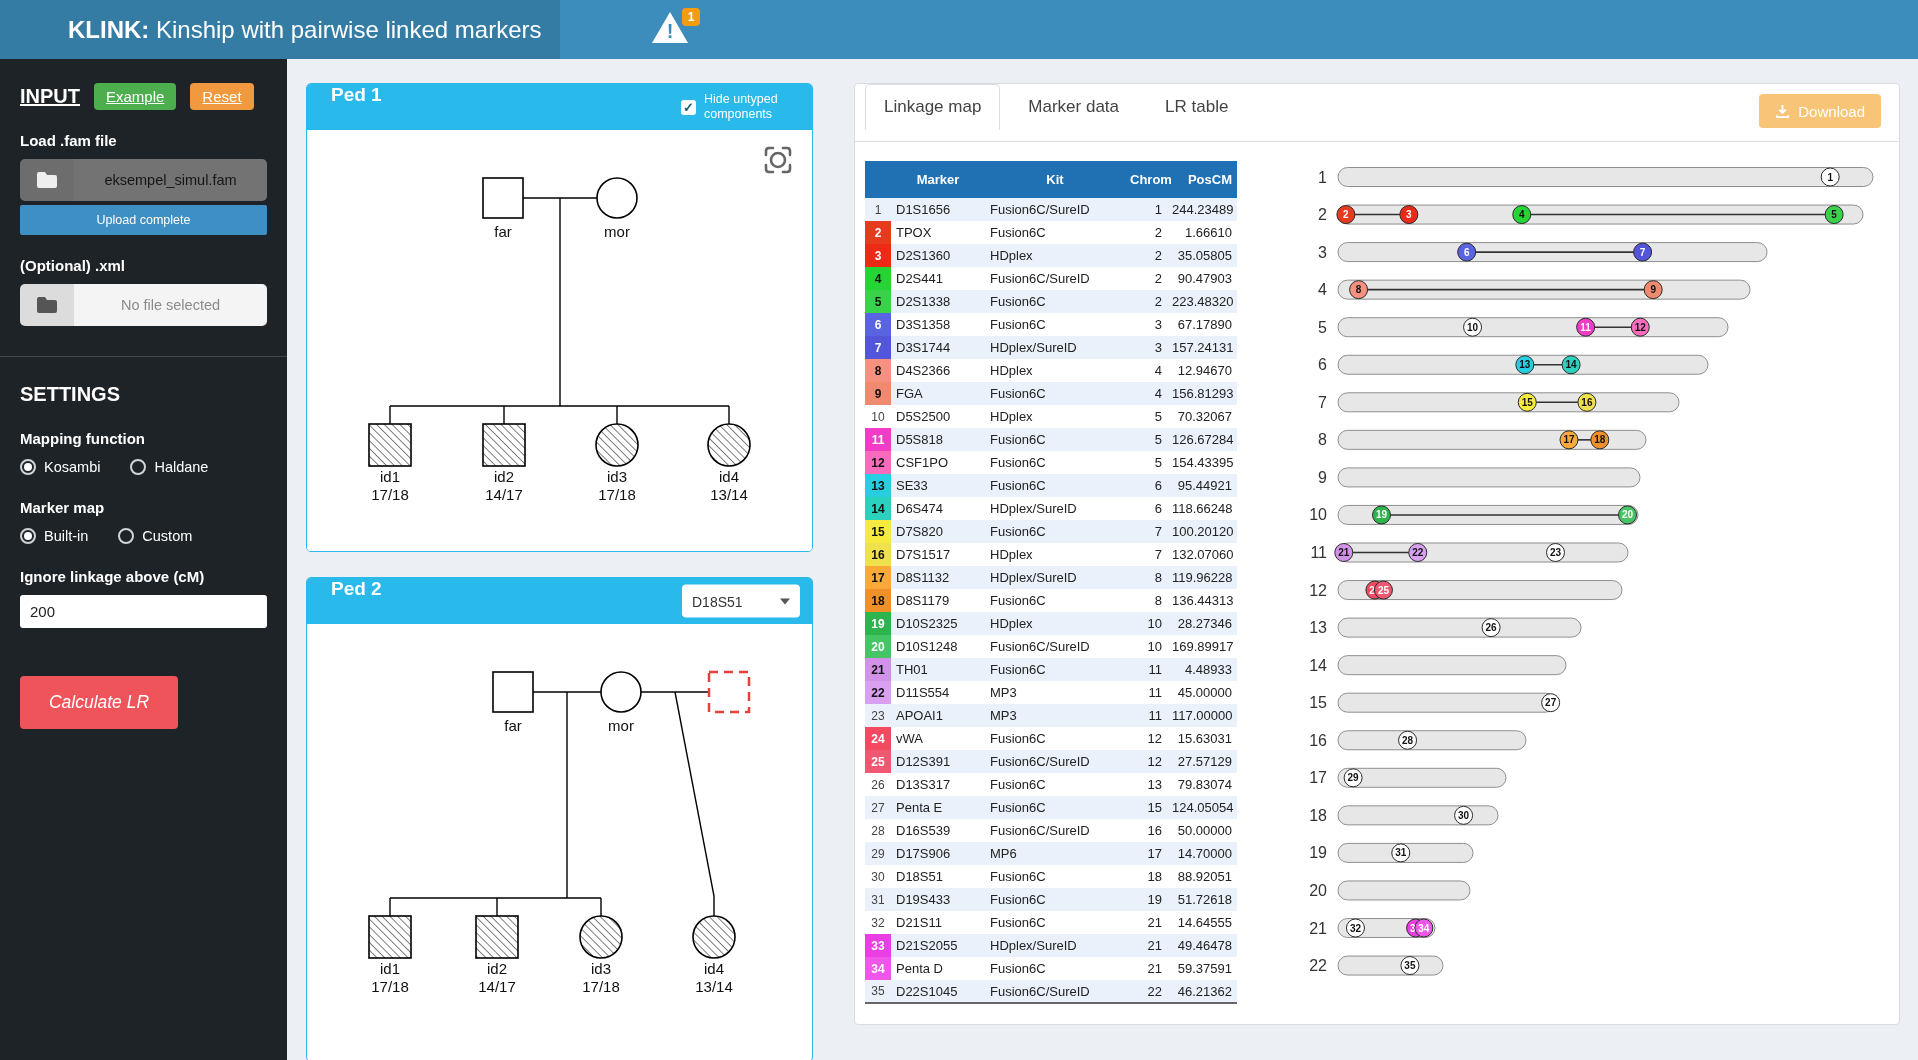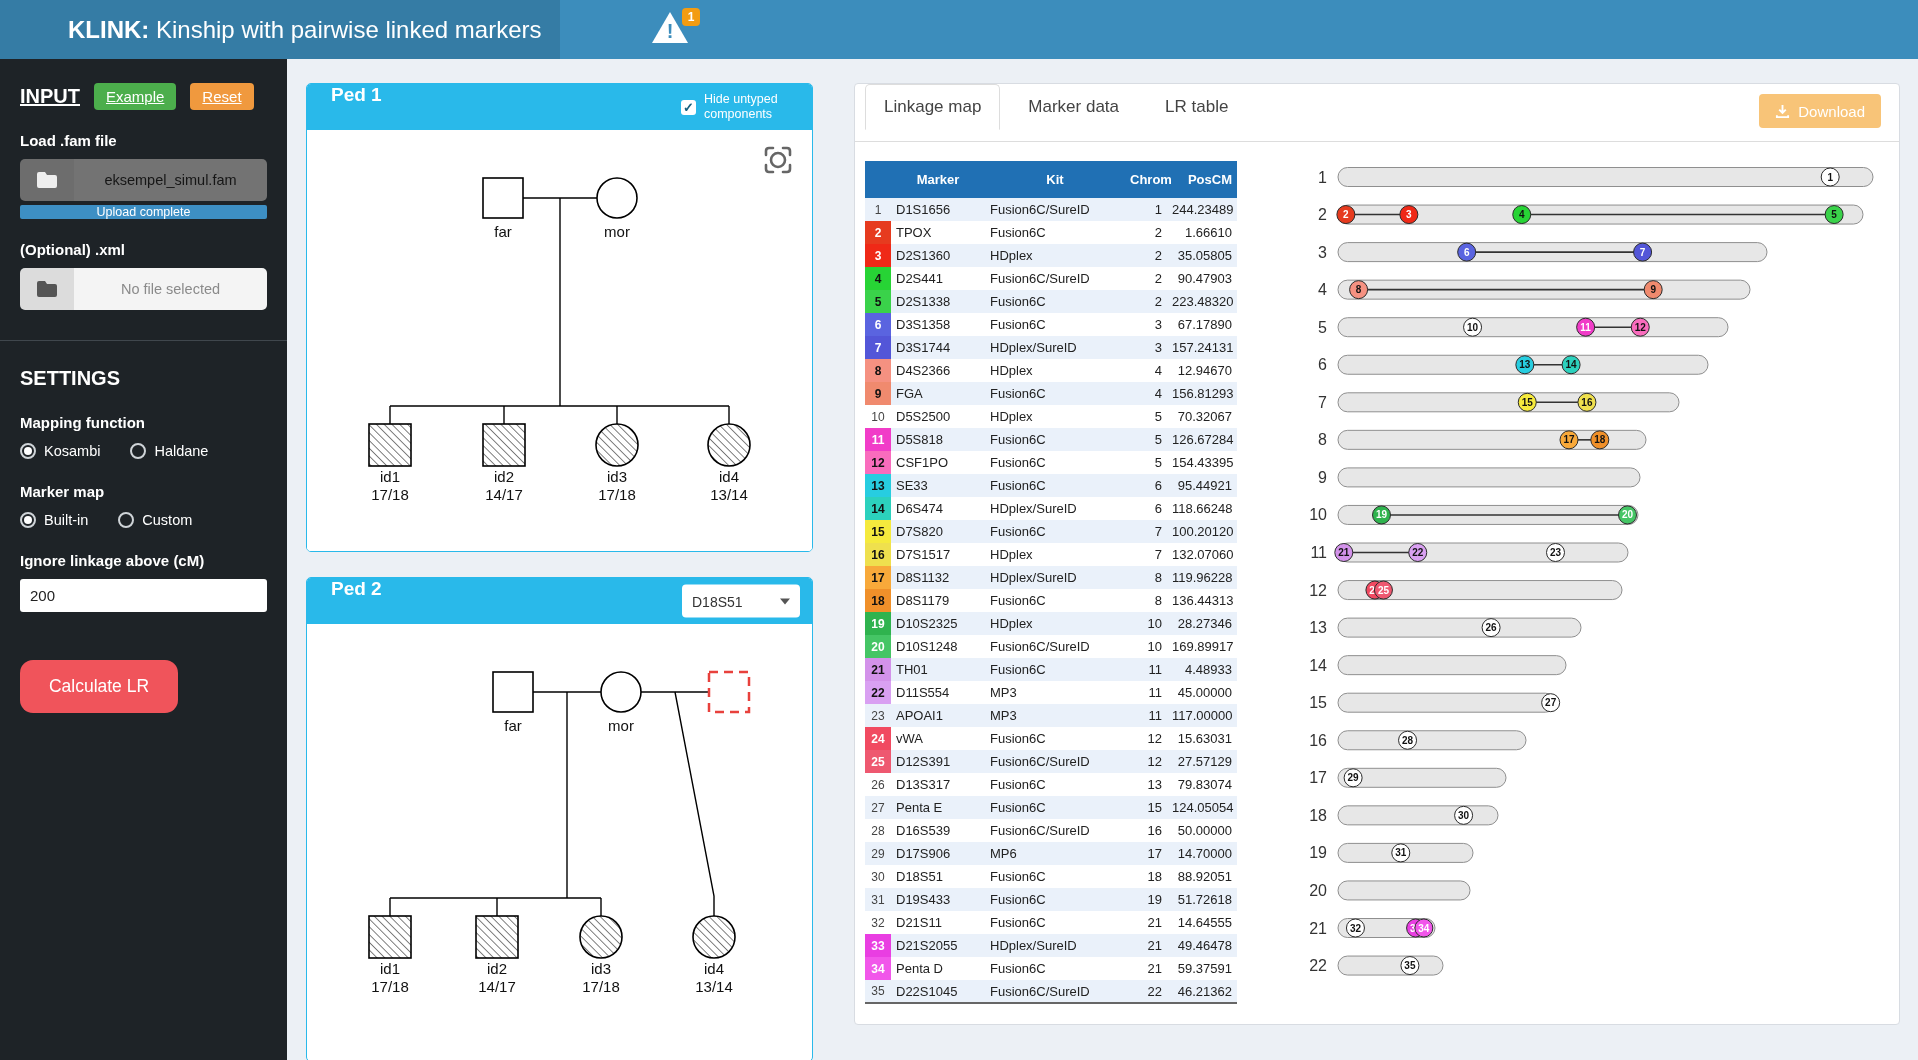--- a/index.html
+++ b/index.html
@@ -24,33 +24,33 @@
   .btn-example { background:#4cae4c; }
   .btn-reset { background:#f0993e; }
   .side-label { font-size:15px; font-weight:bold; margin:22px 20px 0; }
   .file-input { margin:10px 20px 0; height:42px; display:flex; border-radius:5px; overflow:hidden; cursor:pointer; }
   .fi-icon { width:54px; display:flex; align-items:center; justify-content:center; }
   .fi-name { flex:1; display:flex; align-items:center; justify-content:center; font-size:14.5px; }
   .fam .fi-icon { background:#6d6d6d; color:#eee; }
   .fam .fi-name { background:#737373; color:#161616; }
   .xml .fi-icon { background:#dcdcdc; color:#555; }
   .xml .fi-name { background:#f4f4f4; color:#8a8a8a; }
-  .progress { margin:4px 20px 0; height:14px; background:#3d8fc4; color:#fff; font-size:12.5px;
+  .progress { margin:4px 20px 0; height:30px; background:#3d8fc4; color:#fff; font-size:12.5px;
               display:flex; align-items:center; justify-content:center; border-radius:2px; }
   .divider { margin:30px 0 0; border:none; border-top:1px solid #40474d; }
   .settings-h { font-size:20px; font-weight:bold; margin:26px 20px 0; }
   .group-label { font-size:15px; font-weight:bold; margin:24px 20px 0; }
   .radio-row { display:flex; gap:30px; margin:12px 20px 0; font-size:14.5px; }
   .radio { display:flex; align-items:center; gap:8px; cursor:pointer; }
   .rdot { width:16px; height:16px; border:2px solid #cfd4d8; border-radius:50%; position:relative; background:transparent; flex:0 0 auto; }
   .rdot.sel::after { content:""; position:absolute; inset:2px; background:#fff; border-radius:50%; }
   .num-input { display:block; margin:10px 20px 0; width:247px; height:33px; background:#fff; border:none; border-radius:3px;
                font-size:15px; padding:0 10px; color:#222; font-family:inherit; }
   .btn-calc { display:block; margin:48px 20px 0; width:158px; height:53px; background:#f0545b; color:#fff; font-size:17.5px;
-              border:none; border-radius:13px; cursor:pointer; font-family:inherit; }
+              border:none; border-radius:4px; cursor:pointer; font-family:inherit;font-style:italic; }
   
   .ped-panel { position:absolute; left:306px; width:507px; background:#fff; border:1px solid #29b9ea; border-radius:5px; overflow:hidden; }
   #ped1 { top:83px; height:469px; }
   #ped2 { top:577px; height:485px; }
   .ped-header { height:46px; background:#29b9ea; color:#fff; display:flex; align-items:flex-start; padding:0 24px;
                 font-size:19px; font-weight:600; position:relative; }
   .hide-untyped { position:absolute; right:12px; top:50%; transform:translateY(-50%); display:flex; align-items:center; gap:8px;
                   font-size:12.5px; font-weight:normal; line-height:1.2; cursor:pointer; }
   .hide-untyped .txt { width:96px; }
   .cbox { width:15px; height:15px; background:#fff; border-radius:3px; color:#16607f; font-size:13px; line-height:15px;

